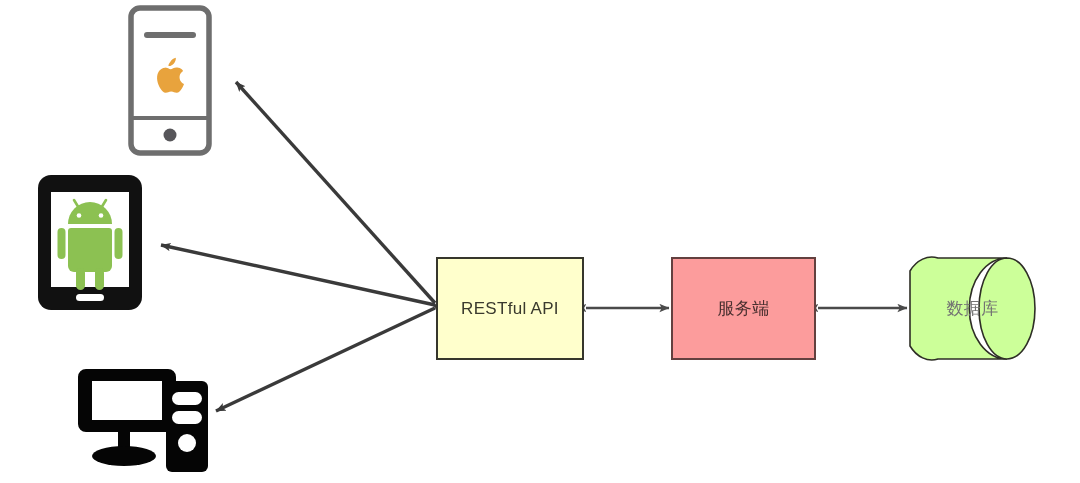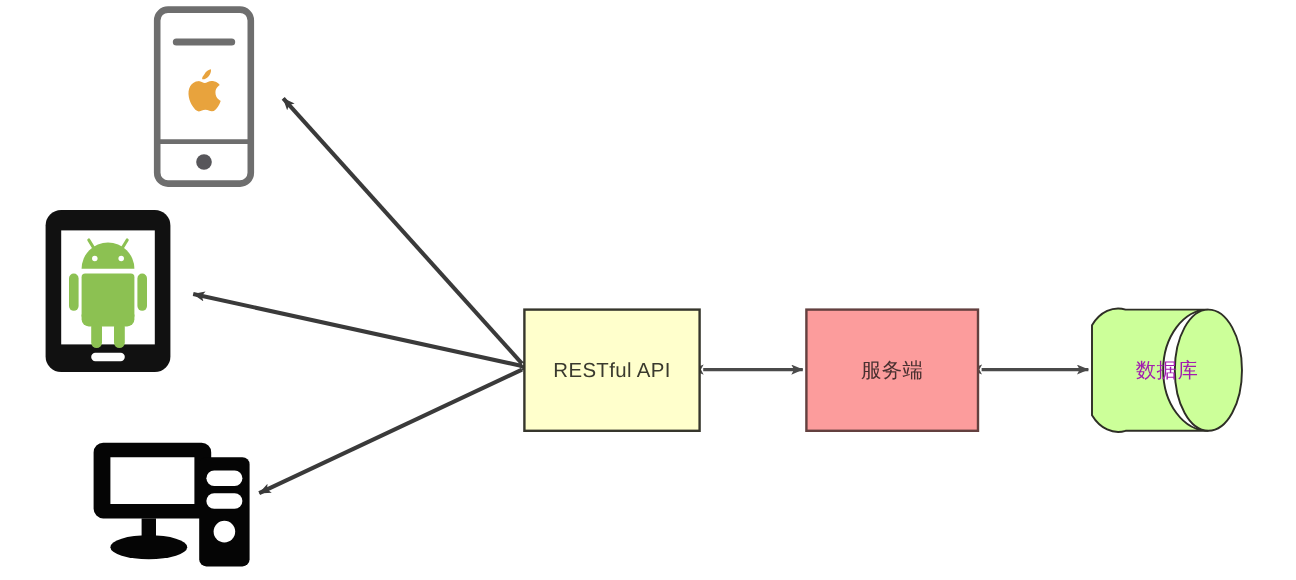--- a/index.html
+++ b/index.html
@@ -32,21 +32,21 @@
     white-space: nowrap;
     pointer-events: none;
     border-radius: 28px;
   }
   .label-cjk {
     font-family: "DejaVu Sans", "Liberation Sans", sans-serif;
     font-size: 17px;
     color: #4a3030;
   }
   .label-db {
-    color: #a21caf;
+    color: #737373;
   }
   .box-api-label  { left: 437px; top: 258px; width: 146px; height: 101px; }
   .box-srv-label  { left: 672px; top: 258px; width: 143px; height: 101px; font-family: Liberation Serif, serif; }
   .box-db-label   { left: 910px; top: 258px; width: 125px; height: 101px; }
 </style>
 </head>
 <body>
 
 <svg id="diagram-canvas" viewBox="0 0 1080 483" xmlns="http://www.w3.org/2000/svg">
 

